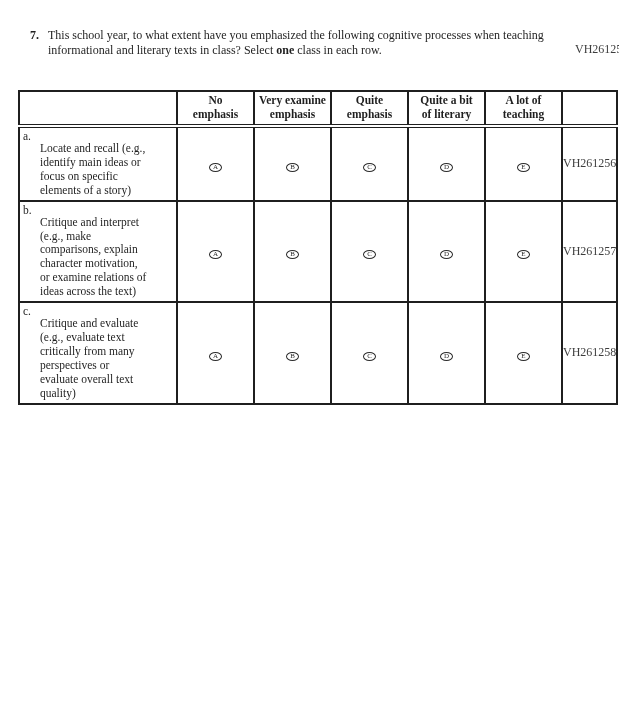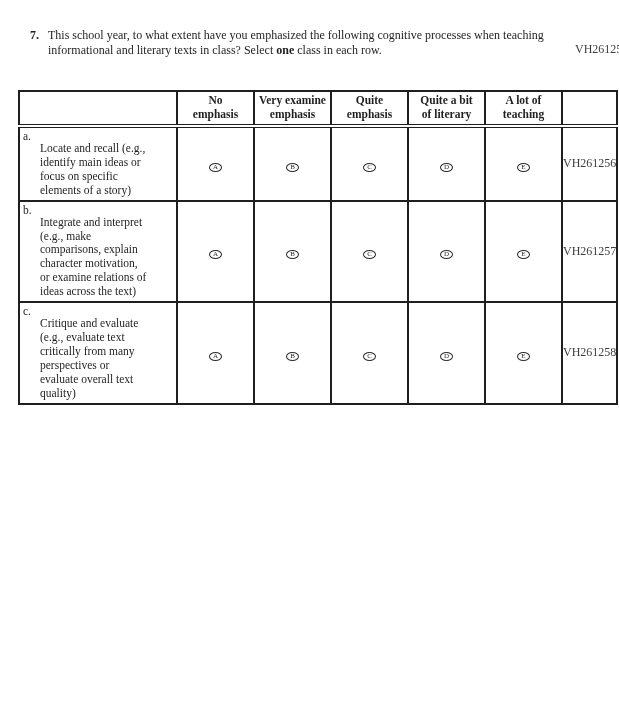--- a/index.html
+++ b/index.html
@@ -170,21 +170,21 @@
       <td class="oval-cell"><span class="oval">C</span></td>
       <td class="oval-cell"><span class="oval">D</span></td>
       <td class="oval-cell"><span class="oval">E</span></td>
       <td class="code-cell">VH261256</td>
     </tr>
 
     <tr style="height:84px">
       <td class="label-cell">
         <div class="label-wrap">
           <span class="row-prefix">b.</span>
-          <span class="row-label">Integrate and interpret
+          <span class="row-label">Critique and interpret
 (e.g., make
 comparisons, explain
 character motivation,
 or examine relations of
 ideas across the text)</span>
         </div>
       </td>
       <td class="oval-cell"><span class="oval">A</span></td>
       <td class="oval-cell"><span class="oval">B</span></td>
       <td class="oval-cell"><span class="oval">C</span></td>

